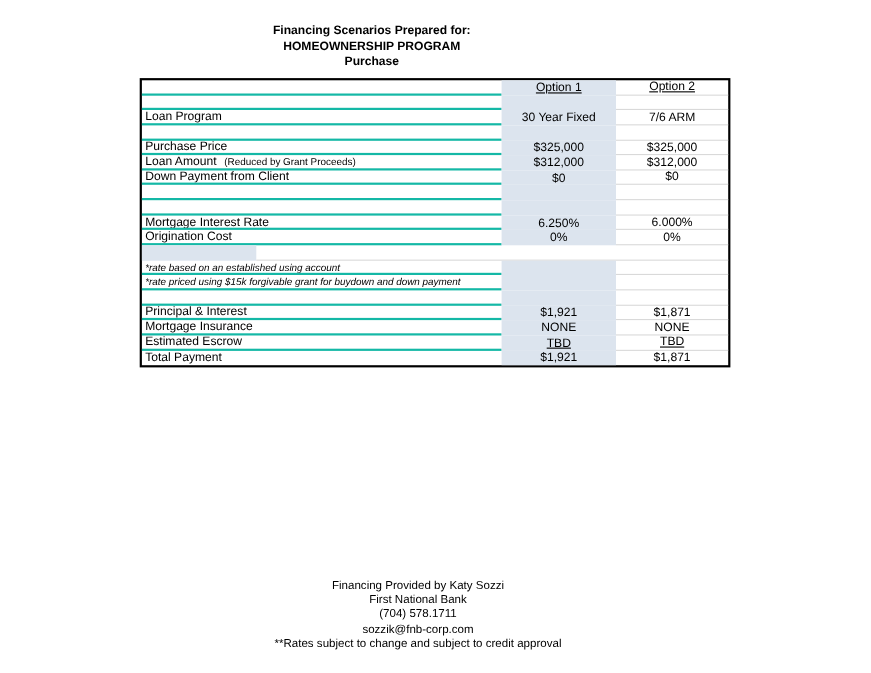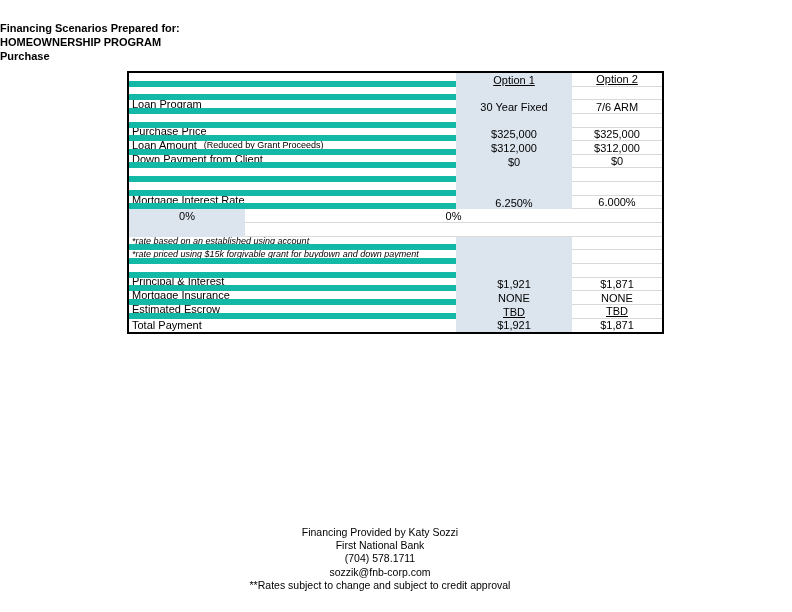--- a/index.html
+++ b/index.html
@@ -2,34 +2,34 @@
 <html><head>
 <meta charset="utf-8">
 <style>
   * { margin:0; padding:0; box-sizing:border-box; }
   html,body { background:#ffffff; }
   .page {
     position:relative; width:792px; height:612px; background:#ffffff;
     font-family:"Liberation Sans", sans-serif; color:#000; overflow:hidden;
   }
   .title-block {
-    position:absolute; top:21px; left:0; width:676px; 
+    position:absolute; top:21px; left:0; width:676px; text-align:center;
     font-weight:bold; font-size:11px; line-height:14px;
   }
   .fin-table {
     position:absolute; left:127px; top:71px; width:537px;
     border:2px solid #000; background:#ffffff;
   }
   .t-row { display:flex; height:13.65px; }
   .cell {
     display:flex; align-items:center; font-size:11px;
     overflow:hidden; white-space:nowrap;
   }
-  .c-label { width:327px; padding-left:3px; border-bottom:6px solid #14b8a6; }
-  .c-opt1  { width:116px; justify-content:center; background:#dce4ee; }
+  .c-label { width:327px; padding-left:3px; border-bottom:2px solid #14b8a6; }
+  .c-opt1  { width:104px; justify-content:center; background:#dce4ee; }
   .c-opt2  { flex:1; justify-content:center; border-bottom:1px solid #d9d9d9; }
   .t-row:last-child .c-label, .t-row:last-child .c-opt2 { border-bottom:none; }
   .bold { font-weight:normal; }
   .u { text-decoration:underline; }
   .footnote { font-style:italic; font-size:9px; }
   .note { font-size:9px; margin-left:7px; }
   .footer-block {
     position:absolute; top:526px; left:0; width:760px; text-align:center;
     font-size:10.5px; line-height:13.2px;
   }
@@ -105,20 +105,21 @@
       <div class="cell c-opt2"></div>
     </div>
 
     <div class="t-row">
       <div class="cell c-label">Mortgage Interest Rate</div>
       <div class="cell c-opt1">6.250%</div>
       <div class="cell c-opt2">6.000%</div>
     </div>
 
     <div class="t-row">
+      <div class="cell c-label">Origination Cost</div>
       <div class="cell c-opt1">0%</div>
       <div class="cell c-opt2">0%</div>
     </div>
 
     <div class="t-row">
       <div class="cell c-opt1"></div>
       <div class="cell c-opt2"></div>
     </div>
 
     <div class="t-row">

